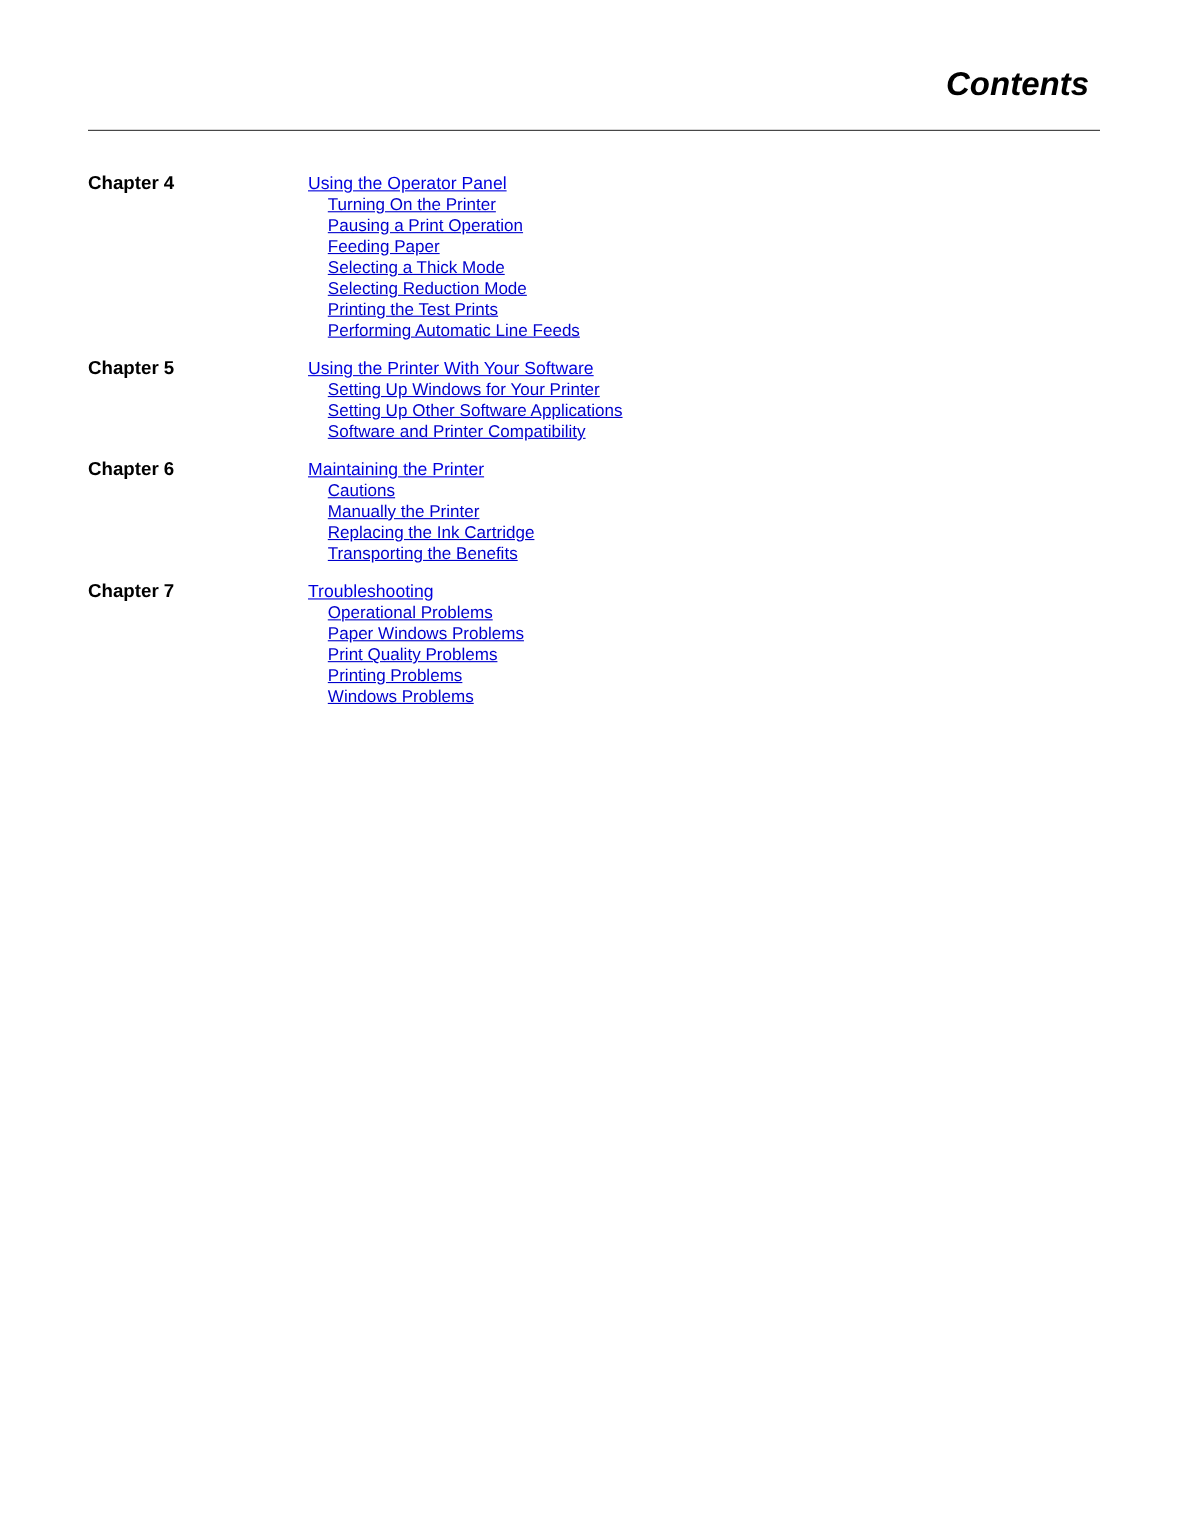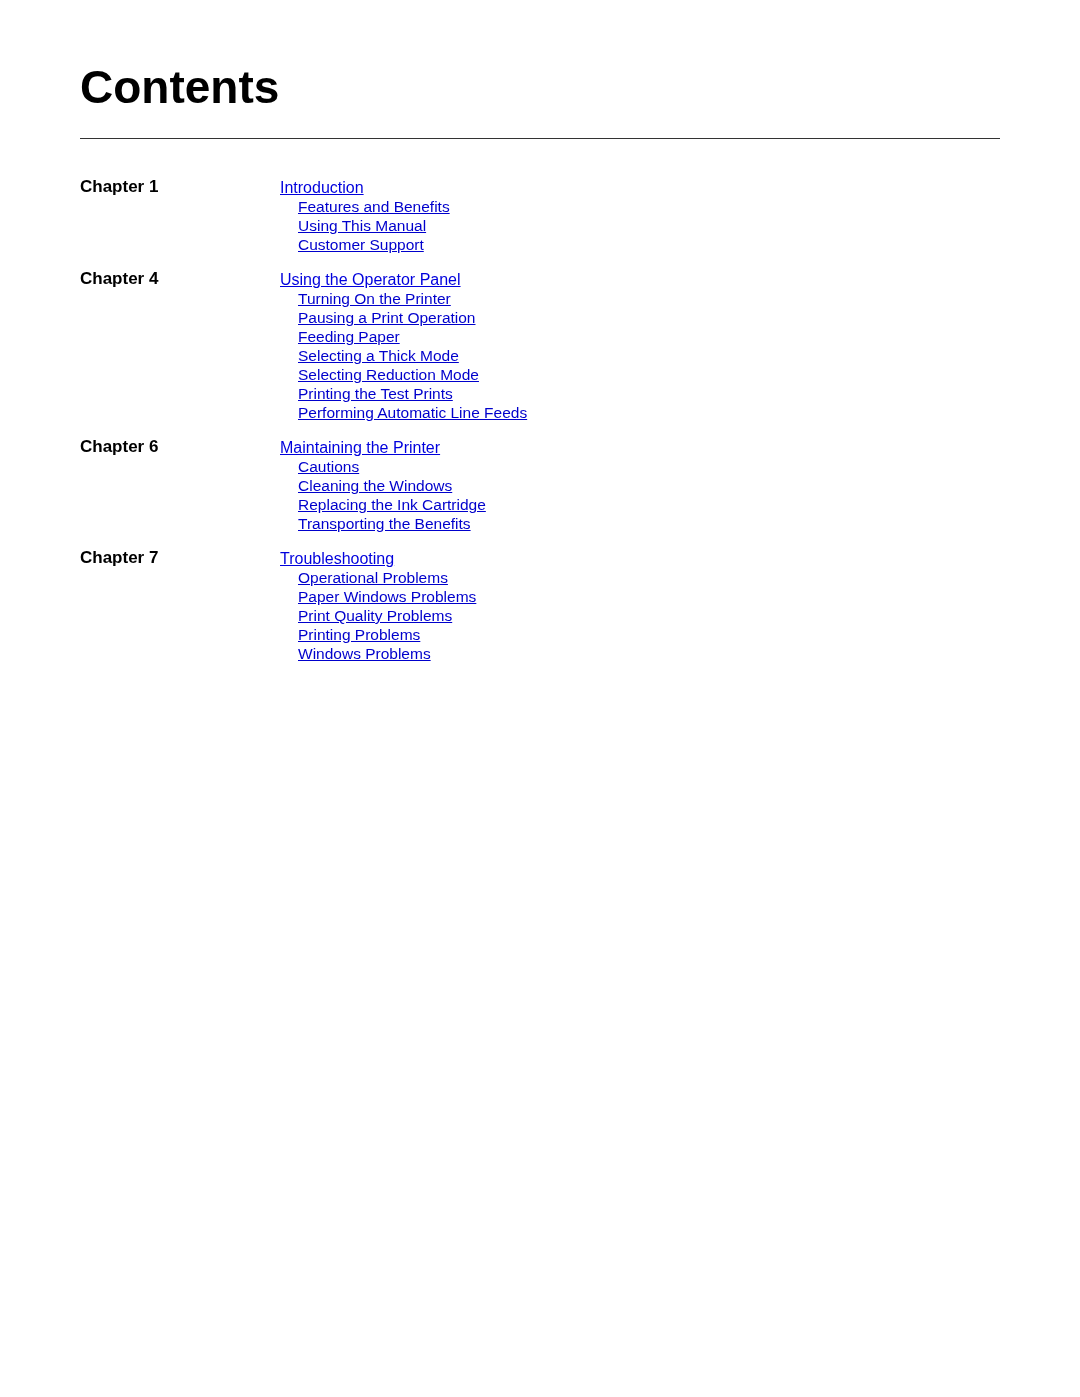--- a/index.html
+++ b/index.html
@@ -11,26 +11,27 @@
     body {
       background: #ffffff;
       font-family: Arial, Helvetica, sans-serif;
       color: #000000;
       width: 1080px;
       min-height: 1397px;
       padding: 60px 80px 60px 80px;
     }
 
     .page-title {
-      text-align: left;
-      font-size: 46px;
+      text-align: right;
+      font-size: 30px;
       font-weight: bold;
       color: #000000;
       margin-bottom: 24px;
       padding-right: 10px;
+      font-style: italic;
     }
 
     .divider {
       border: none;
       border-top: 1.5px solid #333333;
       margin-bottom: 28px;
     }
 
     .toc-table {
       width: 100%;
@@ -83,48 +84,48 @@
     }
   </style>
 </head>
 <body>
 
 <h1 class="page-title">Contents</h1>
 <hr class="divider">
 
 <table class="toc-table">
   <tbody id="toc-body">
-  <tr class="chapter-row">
-        <td class="chapter-cell">Chapter 1</td>
-        <td class="links-cell">
-          <a class="chapter-link" href="#">Introduction</a>
-          <a class="sub-link" href="#">Features and Benefits</a>
-          <a class="sub-link" href="#">Using This Manual</a>
-          <a class="sub-link" href="#">Customer Support</a>
-        </td>
-      </tr>
       <tr class="chapter-row">
         <td class="chapter-cell">Chapter 4</td>
         <td class="links-cell">
           <a class="chapter-link" href="#">Using the Operator Panel</a>
           <a class="sub-link" href="#">Turning On the Printer</a>
           <a class="sub-link" href="#">Pausing a Print Operation</a>
           <a class="sub-link" href="#">Feeding Paper</a>
           <a class="sub-link" href="#">Selecting a Thick Mode</a>
           <a class="sub-link" href="#">Selecting Reduction Mode</a>
           <a class="sub-link" href="#">Printing the Test Prints</a>
           <a class="sub-link" href="#">Performing Automatic Line Feeds</a>
         </td>
       </tr>
       <tr class="chapter-row">
+        <td class="chapter-cell">Chapter 5</td>
+        <td class="links-cell">
+          <a class="chapter-link" href="#">Using the Printer With Your Software</a>
+          <a class="sub-link" href="#">Setting Up Windows for Your Printer</a>
+          <a class="sub-link" href="#">Setting Up Other Software Applications</a>
+          <a class="sub-link" href="#">Software and Printer Compatibility</a>
+        </td>
+      </tr>
+      <tr class="chapter-row">
         <td class="chapter-cell">Chapter 6</td>
         <td class="links-cell">
           <a class="chapter-link" href="#">Maintaining the Printer</a>
           <a class="sub-link" href="#">Cautions</a>
-          <a class="sub-link" href="#">Cleaning the Windows</a>
+          <a class="sub-link" href="#">Manually the Printer</a>
           <a class="sub-link" href="#">Replacing the Ink Cartridge</a>
           <a class="sub-link" href="#">Transporting the Benefits</a>
         </td>
       </tr>
       <tr class="chapter-row">
         <td class="chapter-cell">Chapter 7</td>
         <td class="links-cell">
           <a class="chapter-link" href="#">Troubleshooting</a>
           <a class="sub-link" href="#">Operational Problems</a>
           <a class="sub-link" href="#">Paper Windows Problems</a>

